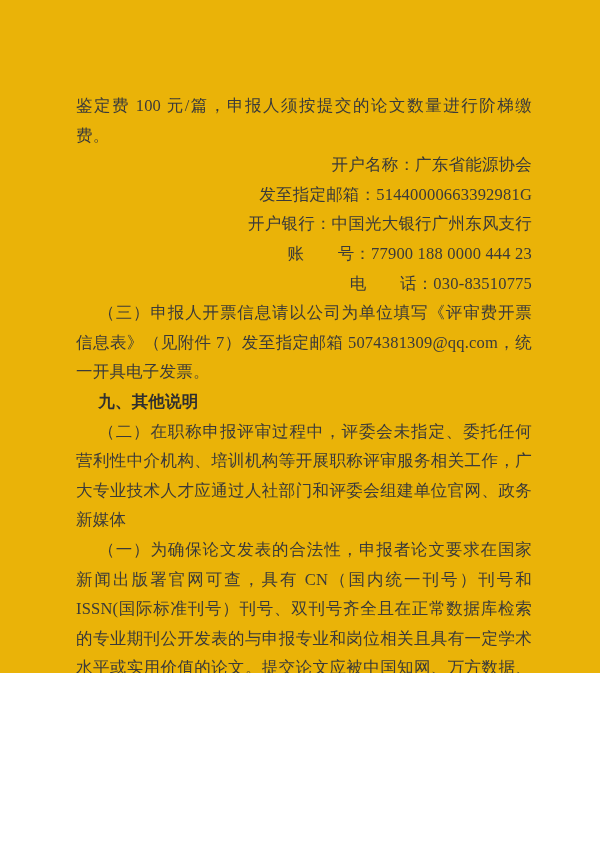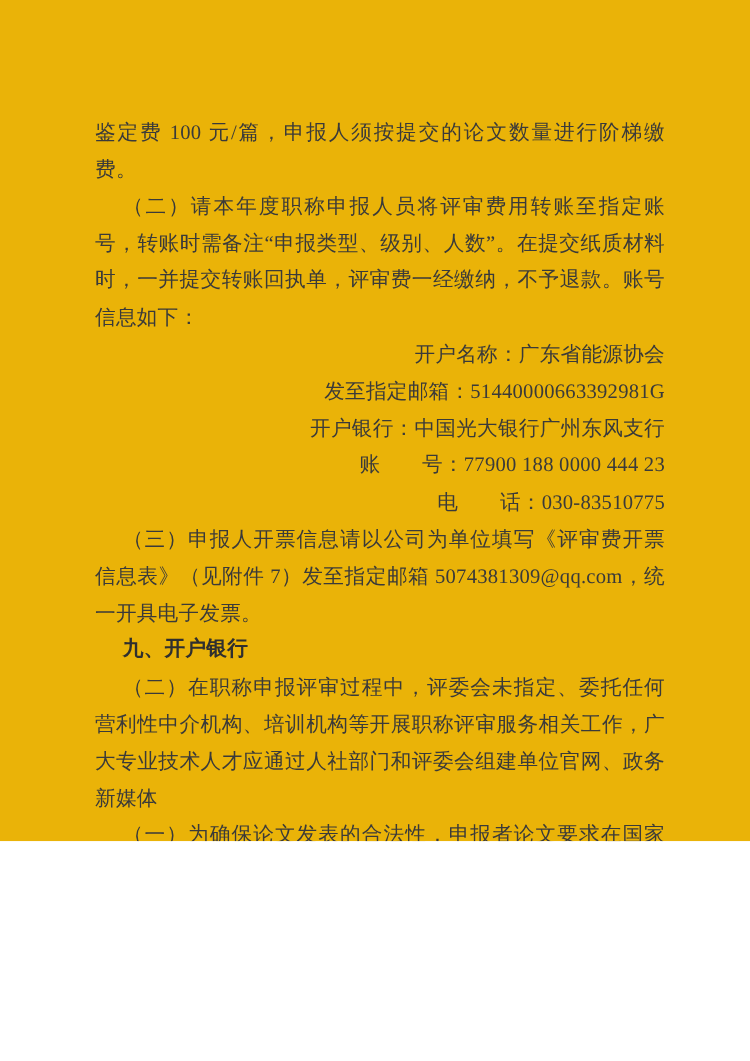--- a/index.html
+++ b/index.html
@@ -62,35 +62,34 @@
 </style>
 </head>
 <body>
 
 <div class="page">
 
   <div class="text-block">
 
     <p>鉴定费 100 元/篇，申报人须按提交的论文数量进行阶梯缴费。</p>
 
-    <p class="para-indent">（二）请本年度职称申报人员将评审费用转账至指定账号，转账时需备注“申报类型、级别、人数”。在提交纸质材料时，一并提交转账回执单，评审费一经缴纳，不予退款。账号信息如下：</p>
 
     <p class="acct-line">开户名称：广东省能源协会</p>
 
     <p class="acct-line">发至指定邮箱：51440000663392981G</p>
 
     <p class="acct-line">开户银行：中国光大银行广州东风支行</p>
 
     <p class="acct-line">账　　号：77900 188 0000 444 23</p>
 
     <p class="acct-line">电　　话：030-83510775</p>
 
     <p class="para-indent">（三）申报人开票信息请以公司为单位填写《评审费开票信息表》（见附件 7）发至指定邮箱 5074381309@qq.com，统一开具电子发票。</p>
 
-    <h3 class="sec-heading">九、开户银行</h3>
+    <h3 class="sec-heading">九、其他说明</h3>
 
     <p class="para-indent">（二）在职称申报评审过程中，评委会未指定、委托任何营利性中介机构、培训机构等开展职称评审服务相关工作，广大专业技术人才应通过人社部门和评委会组建单位官网、政务新媒体</p>
 
     <p class="para-indent">（一）为确保论文发表的合法性，申报者论文要求在国家新闻出版署官网可查，具有 CN（国内统一刊号）刊号和 ISSN(国际标准刊号）刊号、双刊号齐全且在正常数据库检索的专业期刊公开发表的与申报专业和岗位相关且具有一定学术水平或实用价值的论文。提交论文应被中国知网、万方数据、维普网、龙源期刊网任一网站收录。</p>
 
   </div>
 
   <div class="page-number">— 12 —</div>
 
 </div>

